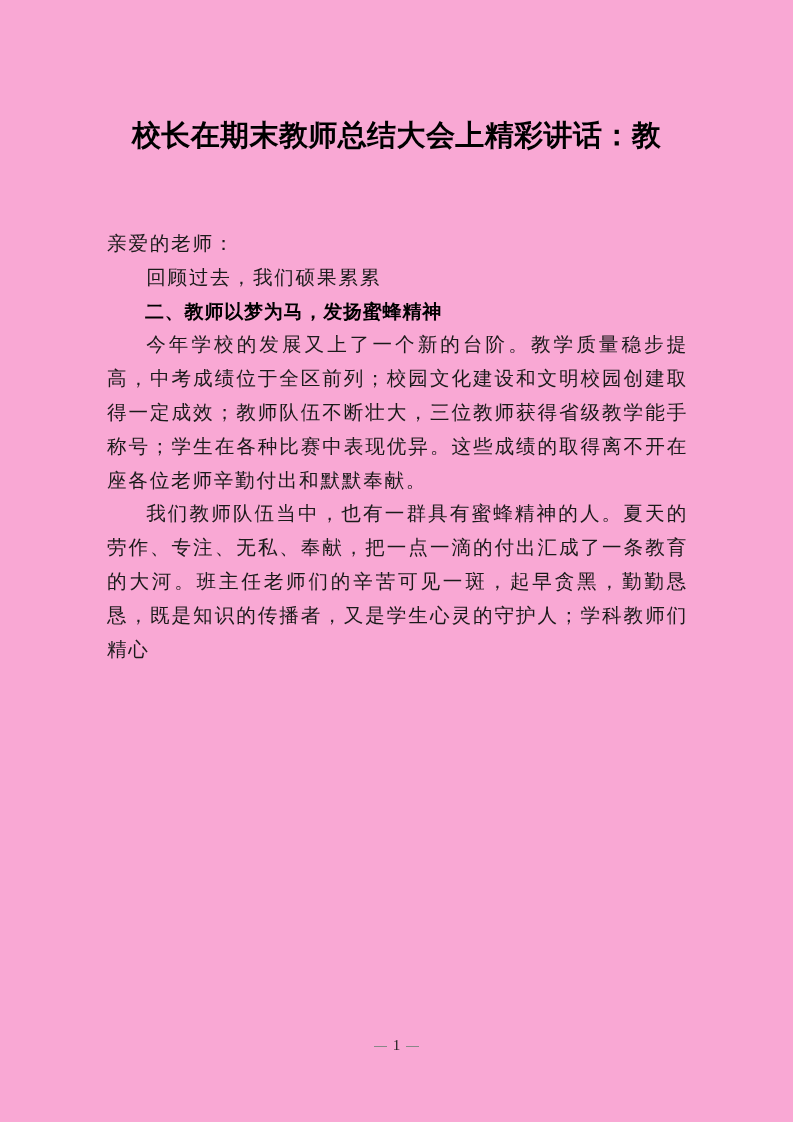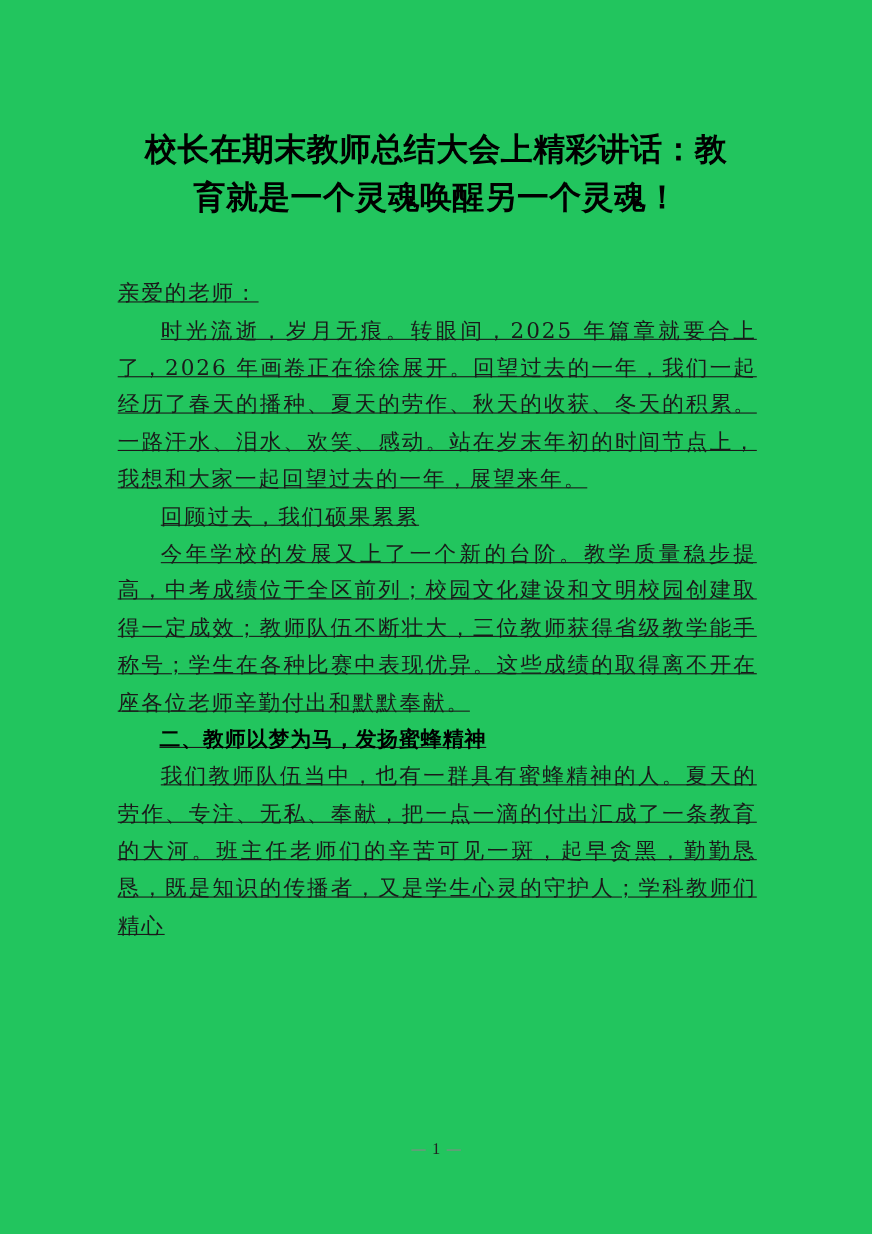--- a/index.html
+++ b/index.html
@@ -12,48 +12,47 @@
       height: 1122px;
       position: relative;
       overflow: hidden;
       color: #000000;
     }
     .page {
       position: absolute;
       left: 0; top: 0;
       width: 793px;
       height: 1122px;
-      background: #22c55e;
+      background: #f9a8d4;
     }
     .title {
       position: absolute;
       left: 100px;
       top: 113px;
       width: 593px;
       text-align: center;
       font-family: "DejaVu Sans", "Liberation Sans", sans-serif;
       font-weight: bold;
       font-size: 29px;
       line-height: 44px;
       letter-spacing: 0.4px;
       margin: 0;
       color: #000;
     }
     .body {
       position: absolute;
       left: 107px;
-      top: 250px;
+      top: 227px;
       width: 581px;
       font-family: "DejaVu Serif", "Liberation Serif", serif;
       font-size: 19.6px;
       line-height: 33.8px;
       color: #1a1a1a;
       text-align: justify;
       letter-spacing: 1.75px;
-      text-decoration: underline;
     }
     .body p {
       margin: 0;
       padding: 0;
     }
     .indent { text-indent: 2em; }
     .heading {
       font-family: "DejaVu Sans", "Liberation Sans", sans-serif;
       font-weight: bold;
       color: #000;
@@ -79,29 +78,27 @@
       margin: 0 6px;
     }
   </style>
 </head>
 <body>
 
 <div class="page">
 
   <h1 class="title">
     <span>校长在期末教师总结大会上精彩讲话：教</span><br>
-    <span>育就是一个灵魂唤醒另一个灵魂！</span>
   </h1>
 
   <div class="body">
     <p>亲爱的老师：</p>
-    <p class="indent">时光流逝，岁月无痕。转眼间，2025 年篇章就要合上了，2026 年画卷正在徐徐展开。回望过去的一年，我们一起经历了春天的播种、夏天的劳作、秋天的收获、冬天的积累。一路汗水、泪水、欢笑、感动。站在岁末年初的时间节点上，我想和大家一起回望过去的一年，展望来年。</p>
     <p class="indent">回顾过去，我们硕果累累</p>
+    <p class="indent heading">二、教师以梦为马，发扬蜜蜂精神</p>
     <p class="indent">今年学校的发展又上了一个新的台阶。教学质量稳步提高，中考成绩位于全区前列；校园文化建设和文明校园创建取得一定成效；教师队伍不断壮大，三位教师获得省级教学能手称号；学生在各种比赛中表现优异。这些成绩的取得离不开在座各位老师辛勤付出和默默奉献。</p>
-    <p class="indent heading">二、教师以梦为马，发扬蜜蜂精神</p>
     <p class="indent">我们教师队伍当中，也有一群具有蜜蜂精神的人。夏天的劳作、专注、无私、奉献，把一点一滴的付出汇成了一条教育的大河。班主任老师们的辛苦可见一斑，起早贪黑，勤勤恳恳，既是知识的传播者，又是学生心灵的守护人；学科教师们精心</p>
   </div>
 
   <div class="footer">
     <span class="dash"></span><span>1</span><span class="dash"></span>
   </div>
 
 </div>
 
 </body></html>

